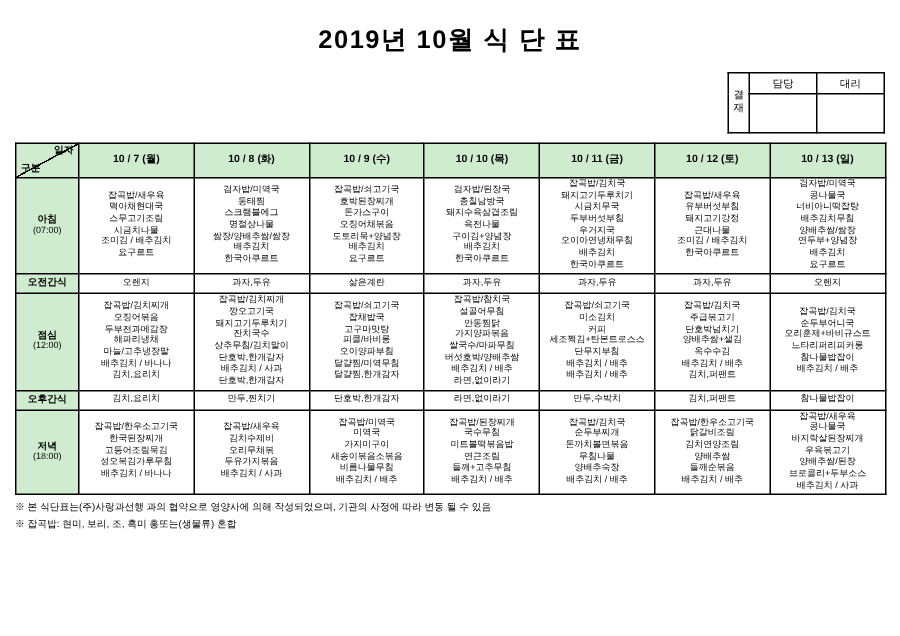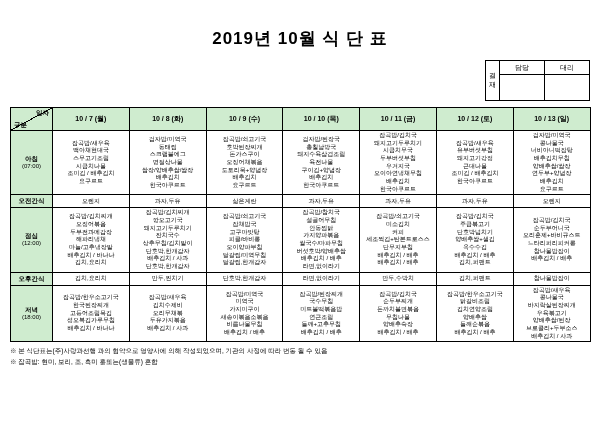--- a/index.html
+++ b/index.html
@@ -19,21 +19,21 @@
     width: 600px;
     height: 424px;
     box-sizing: border-box;
     padding: 0 10px;
   }
   .title {
     text-align: center;
     font-size: 17px;
     font-weight: bold;
     letter-spacing: 1px;
-    margin-top: 27px;
+    margin-top: 15px;
     margin-bottom: 10px;
   }
   .approval-wrap {
     display: flex;
     justify-content: flex-end;
     margin-bottom: 6px;
   }
   table.approval {
     border-collapse: collapse;
     font-size: 7px;

